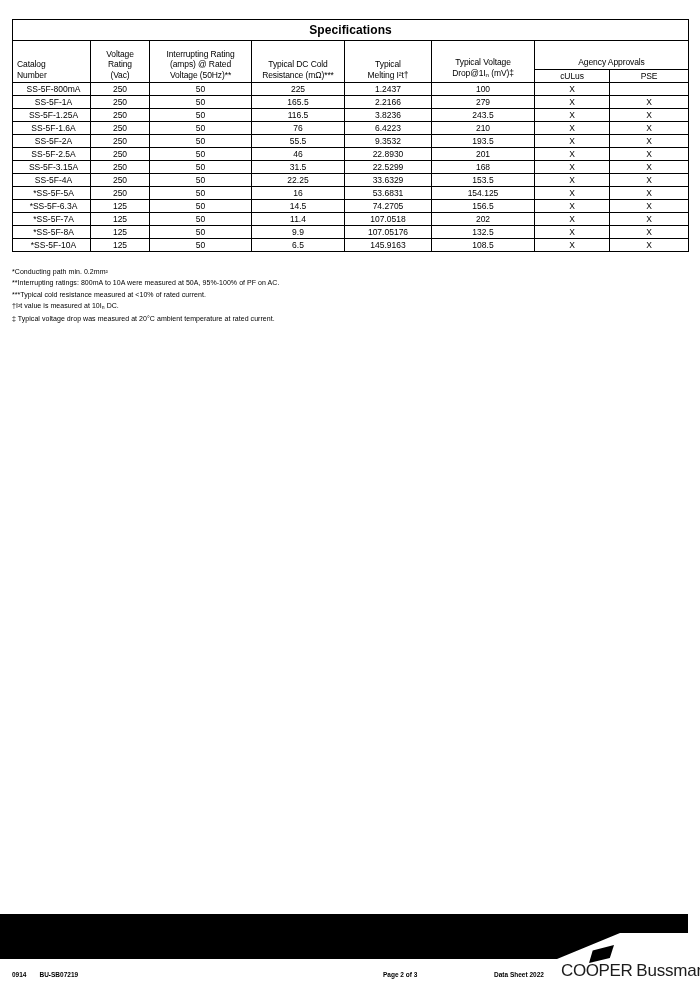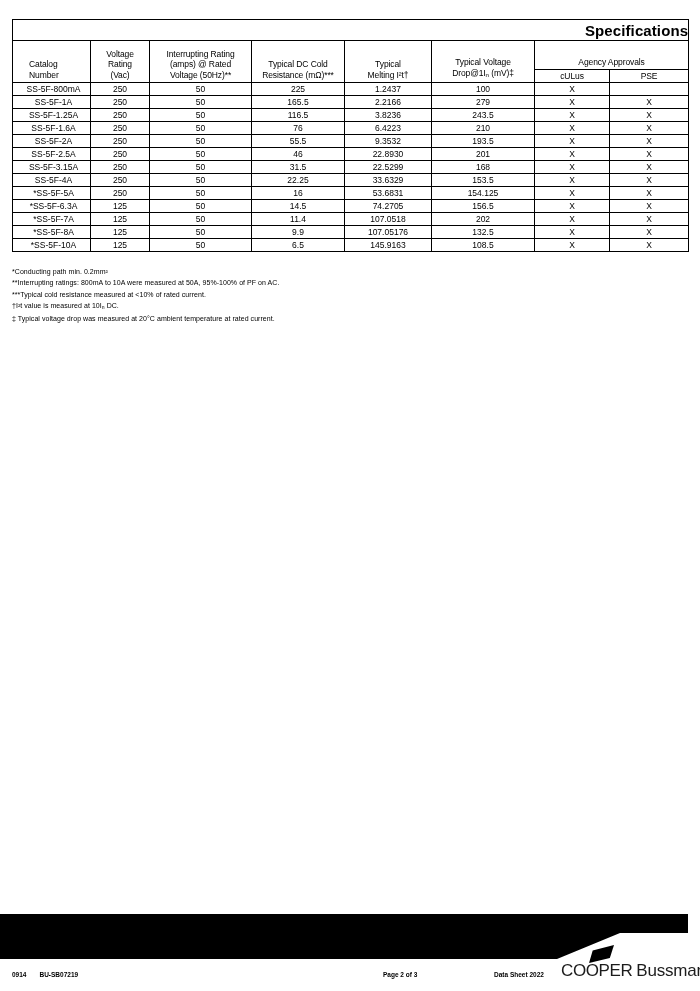--- a/index.html
+++ b/index.html
@@ -21,39 +21,39 @@
     border-collapse: collapse;
     table-layout: fixed;
   }
   .spec-table th, .spec-table td {
     border: 1px solid #000;
     padding: 0;
     font-family: "Liberation Sans", sans-serif;
   }
   .title-row th {
     height: 20px;
-    font-size: 15px;
+    font-size: 12px;
     font-weight: bold;
-    text-align: right;
+    text-align: center;
     letter-spacing: 0.1px;
   }
   .head-row th, .subhead-row th {
     font-size: 8.5px;
     font-weight: normal;
     line-height: 10.5px;
     text-align: center;
     vertical-align: bottom;
     white-space: pre-line;
     padding: 2px 1px 2px 1px;
     letter-spacing: -0.1px;
   }
   .head-row { height: 29px; }
   .subhead-row { height: 13px; }
   .subhead-row th { vertical-align: middle; padding: 0; }
-  th.catalog-h { text-align: left; padding-left: 16px; }
+  th.catalog-h { text-align: left; padding-left: 4px; }
   th.agency-h { vertical-align: bottom; padding-bottom: 2px; margin-top: 48px; }
   tbody td {
     height: 12px;
     font-size: 8.5px;
     line-height: 11px;
     text-align: center;
     vertical-align: middle;
   }
   tbody td.cat { text-align: center; padding-left: 4px; }
   .subn { font-size: 0.72em; vertical-align: -1px; }

